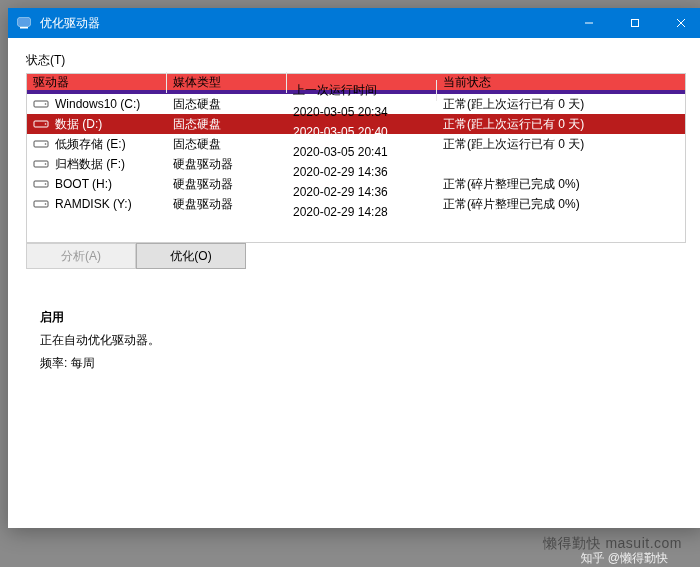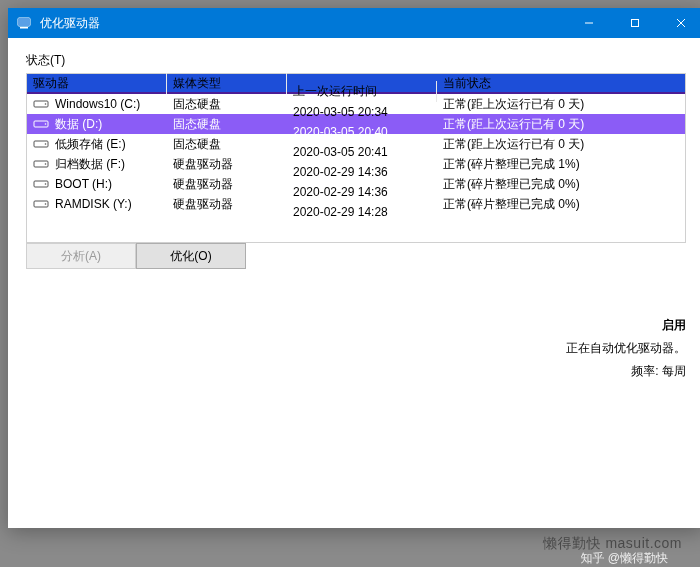--- a/index.html
+++ b/index.html
@@ -7,37 +7,37 @@
   .window { position: absolute; left: 8px; top: 8px; width: 696px; height: 520px; background: #fff; box-shadow: 0 4px 20px rgba(0,0,0,.3); display: flex; flex-direction: column; }
   .titlebar { height: 30px; background: #0078d7; color: #fff; display: flex; align-items: center; }
   .titlebar .app-icon { margin: 0 8px; display: flex; }
   .titlebar .title { font-size: 12px; flex: 1; }
   .titlebar .winbtn { width: 46px; height: 30px; display: flex; align-items: center; justify-content: center; color: #fff; }
   .client { flex: 1; padding: 14px 18px 10px 18px; font-size: 12px; color: #000; display: flex; flex-direction: column; }
   .desc { margin-bottom: 20px; }
   .section-label { margin-bottom: 4px; }
   .table-wrap { border: 1px solid #d0d0d0; }
   .thead, .trow { display: flex; align-items: center; height: 20px; }
-  .thead { background: #1d4ed8; border-bottom: 2px solid #4c1d95; justify-content: flex-end; }
+  .thead { background: #ef4444; border-bottom: 4px solid #4c1d95; justify-content: flex-end; }
   .th { padding: 2px 6px; font-size: 12px; border-right: 1px solid #e8e8e8; }
   .c-drive { width: 140px; display:flex; align-items:center; gap:6px; }
   .c-media { width: 120px; }
   .c-last  { width: 150px; margin-top: 16px; }
   .c-stat  { flex: 1; }
   .trow { padding: 0; }
   .trow .td { padding: 2px 6px; }
-  .trow.selected { background: #8b5cf6; color: #fff; }
+  .trow.selected { background: #b91c1c; color: #fff; }
   .drive-icon { display:inline-flex; }
   .tbody { background:#fff; }
   .tbody-pad { height: 28px; }
   .btn-row { display: flex; justify-content: flex-start; }
   .btn { min-width: 110px; height: 26px; border: 1px solid #adadad; background: #e1e1e1; font-size: 12px; display: flex; align-items: center; justify-content: center; cursor: default; }
   .btn.disabled { color: #9a9a9a; background: #efefef; border-color: #d0d0d0; }
   .sched { margin-top: 28px; }
-  .sched-body { display: flex; align-items: flex-start; margin-top: 20px; text-align: right; }
+  .sched-body { display: flex; align-items: flex-start; margin-top: 12px; }
   .sched-left { flex: 1; padding-left: 14px; }
   .sched-left .bold { font-weight: 600; margin-bottom: 6px; }
   .sched-left div { margin-bottom: 6px; }
   .watermark { position: absolute; right: 18px; bottom: 14px; font-size: 14px; color: rgba(0,0,0,.45); letter-spacing: .5px; }
   .watermark2 { position: absolute; right: 32px; bottom: 0px; font-size: 12px; color: rgba(255,255,255,.85); }
 </style>
 </head>
 <body>
 
 <div class="window">
@@ -127,21 +127,20 @@
               <span class="drive-icon">
                 <svg width="16" height="12" viewBox="0 0 16 12">
                   <rect x="1" y="3" width="14" height="6" rx="1" fill="none" stroke="#555" stroke-width="1"></rect>
                   <circle cx="12.5" cy="6" r="0.8" fill="#555"></circle>
                 </svg>
               </span>
               <span>归档数据 (F:)</span>
             </div>
             <div class="td c-media">硬盘驱动器</div>
             <div class="td c-last">2020-02-29 14:36</div>
-            <div class="td c-stat">正常(碎片整理已完成 1%)</div>
           </div>
           <div class="trow">
             <div class="td c-drive">
               <span class="drive-icon">
                 <svg width="16" height="12" viewBox="0 0 16 12">
                   <rect x="1" y="3" width="14" height="6" rx="1" fill="none" stroke="#555" stroke-width="1"></rect>
                   <circle cx="12.5" cy="6" r="0.8" fill="#555"></circle>
                 </svg>
               </span>
               <span>BOOT (H:)</span>

